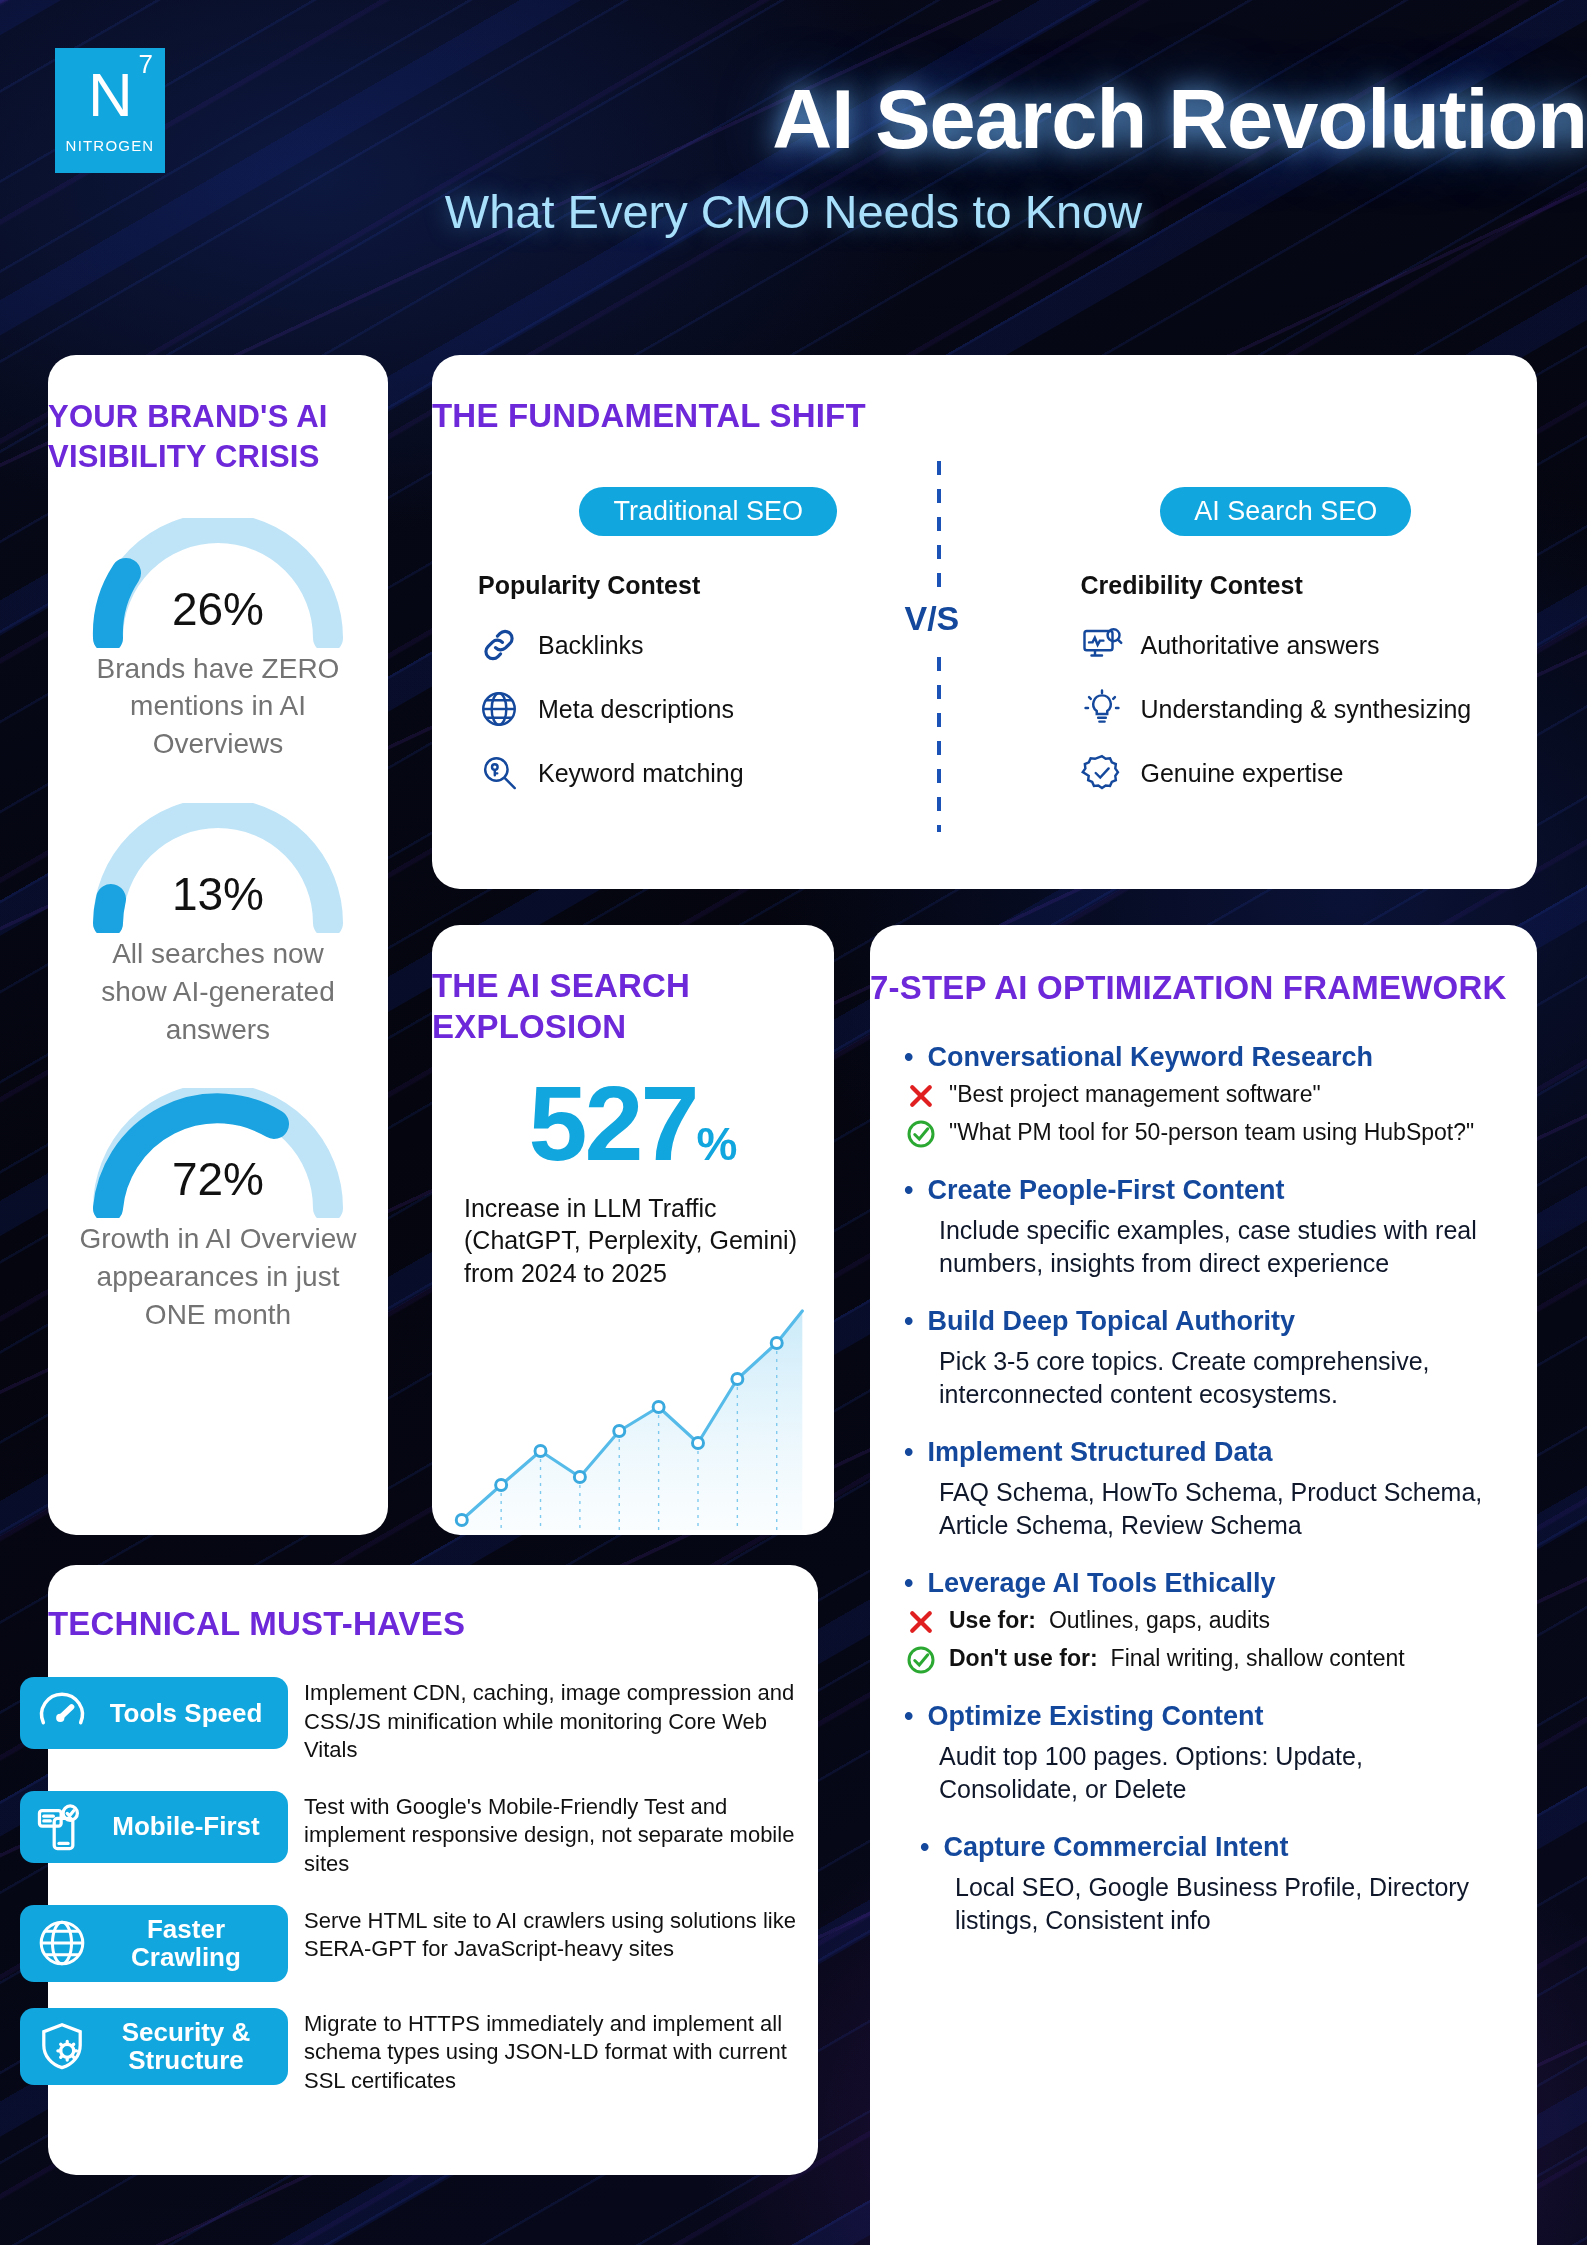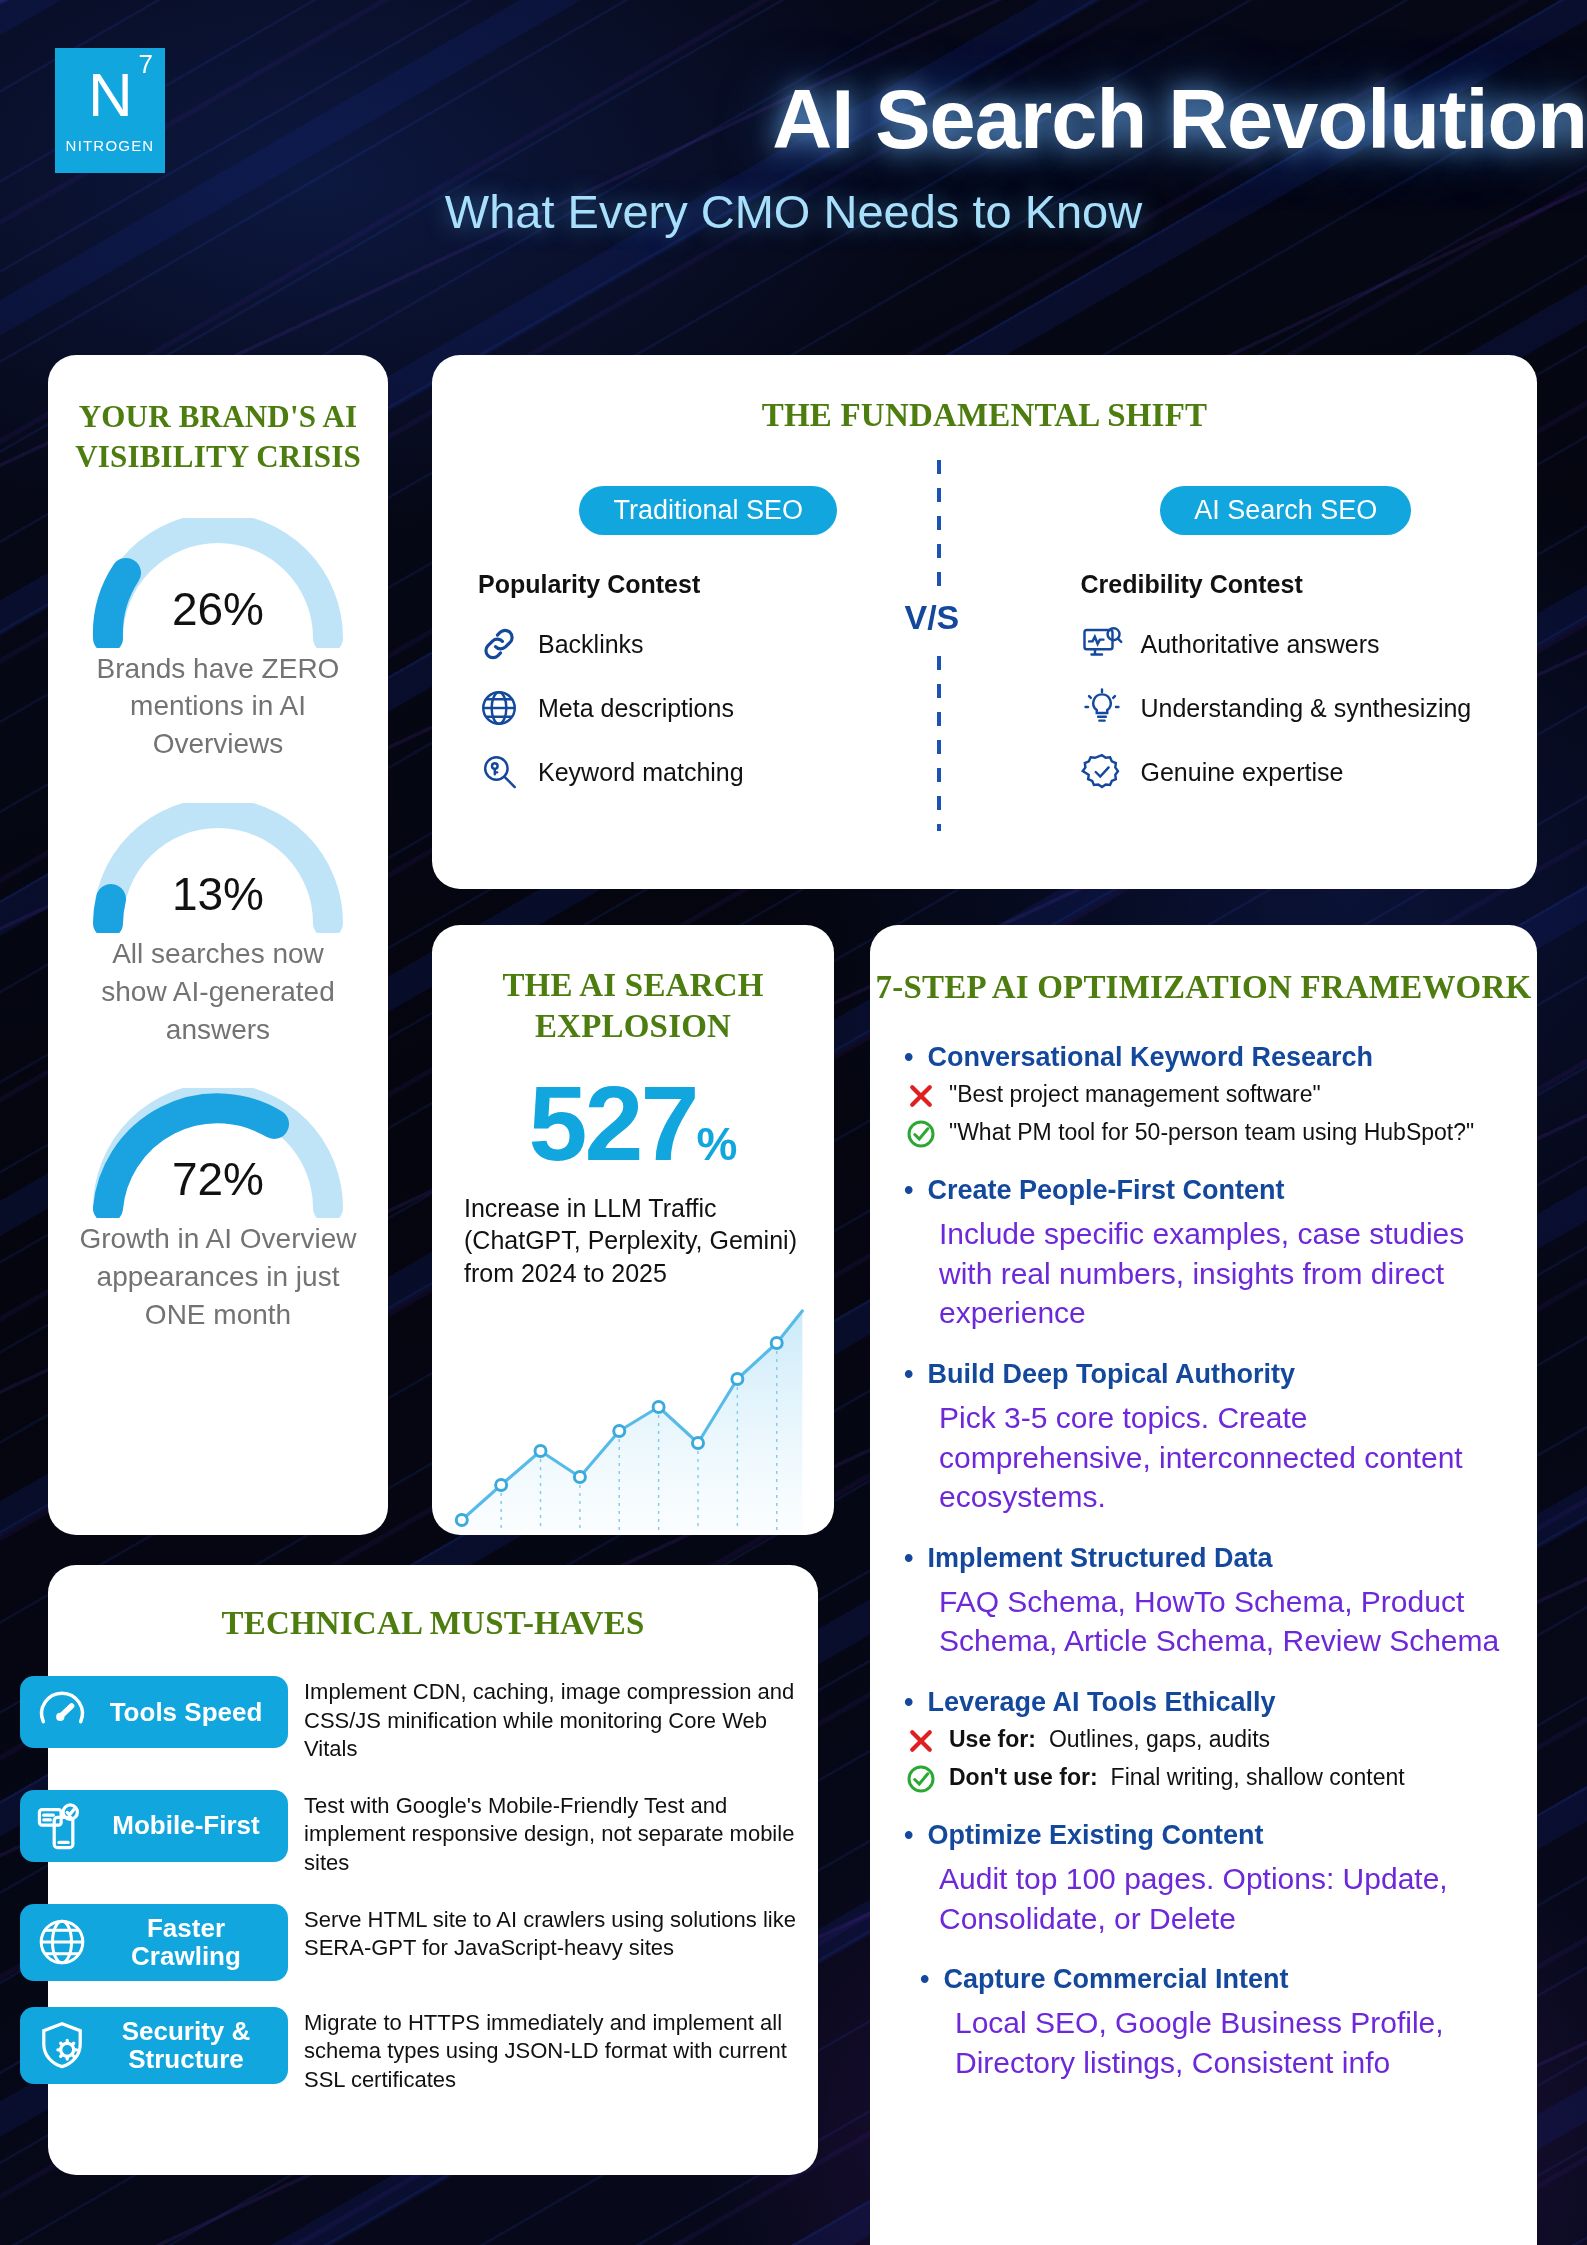--- a/index.html
+++ b/index.html
@@ -74,25 +74,24 @@
     text-shadow: 0 0 22px rgba(90,190,255,0.5);
   }
 
   
   .card {
     position: absolute;
     background: #ffffff;
     border-radius: 28px;
   }
   .card-title {
-    text-align: center;
+    text-align: left;
     font-weight: 800;
-    color: #4d7c0f;
+    color: #6d28d9;
     letter-spacing: 0.2px;
-    font-family: Liberation Serif, serif;
   }
 
   
   #crisis { left: 48px; top: 355px; width: 340px; height: 1180px; }
   #crisis .card-title { font-size: 31px; margin-top: 42px; line-height: 1.3; }
 
   .gauge-block { text-align: center; margin-top: 40px; }
   .gauge-wrap { position: relative; width: 280px; height: 122px; margin: 0 auto; }
   .gauge-pct {
     position: absolute; left: 0; right: 0; bottom: 4px;
@@ -161,21 +160,21 @@
   #framework { left: 870px; top: 925px; width: 667px; height: 1362px; }
   #framework .card-title { font-size: 33px; margin-top: 42px; line-height: 1.25; }
   .fw-list { padding: 34px 34px 0 34px; }
   .fw-item { margin-bottom: 26px; }
   .fw-head {
     display: flex; align-items: baseline; gap: 14px;
     font-size: 27px; font-weight: 700; color: #14489c;
   }
   .fw-head .dot { font-size: 27px; line-height: 1; }
   .fw-body {
-    font-size: 30px; color: #6d28d9; line-height: 1.32;
+    font-size: 25px; color: #0f172a; line-height: 1.32;
     padding-left: 35px; margin-top: 8px;
   }
   .fw-check-row {
     display: flex; align-items: flex-start; gap: 13px;
     font-size: 23px; color: #111; margin-top: 8px; padding-left: 2px;
   }
   .mark { width: 30px; height: 30px; flex: 0 0 30px; }
   .mark svg { width: 100%; height: 100%; }
   .fw-strong { font-weight: 700; }
   .indent-more { padding-left: 16px; }

